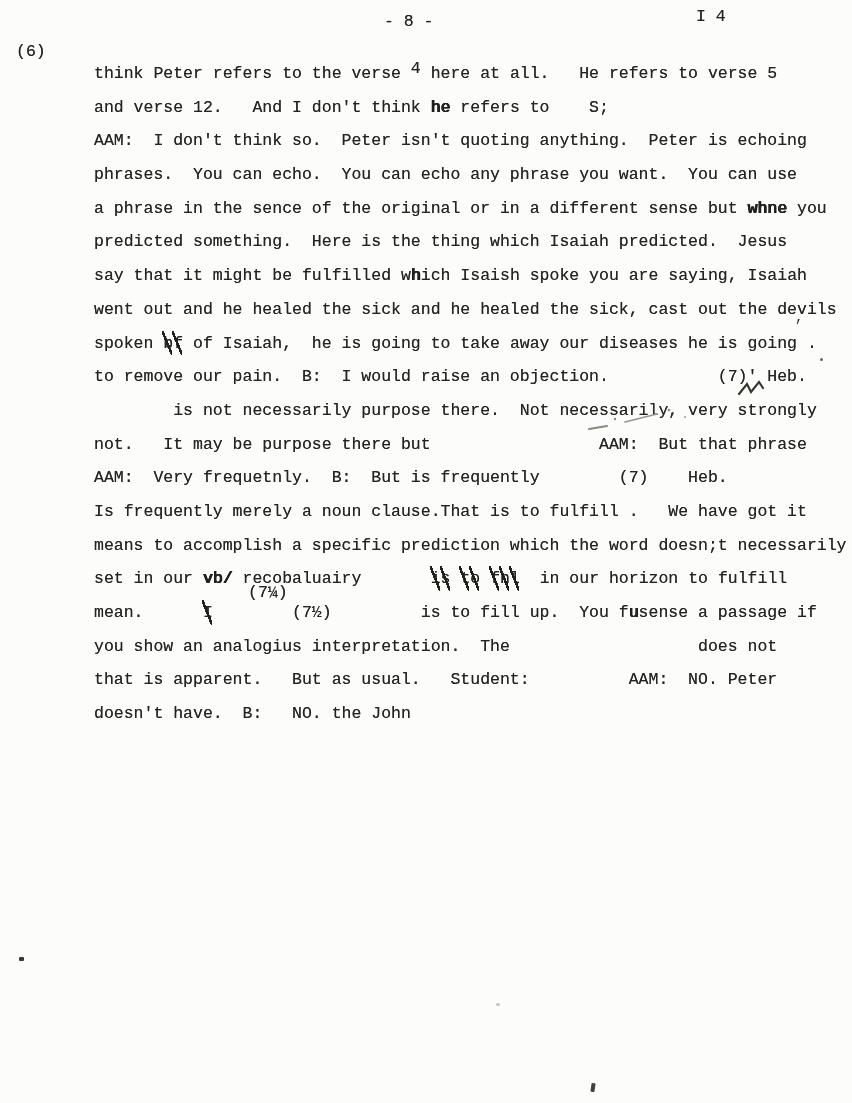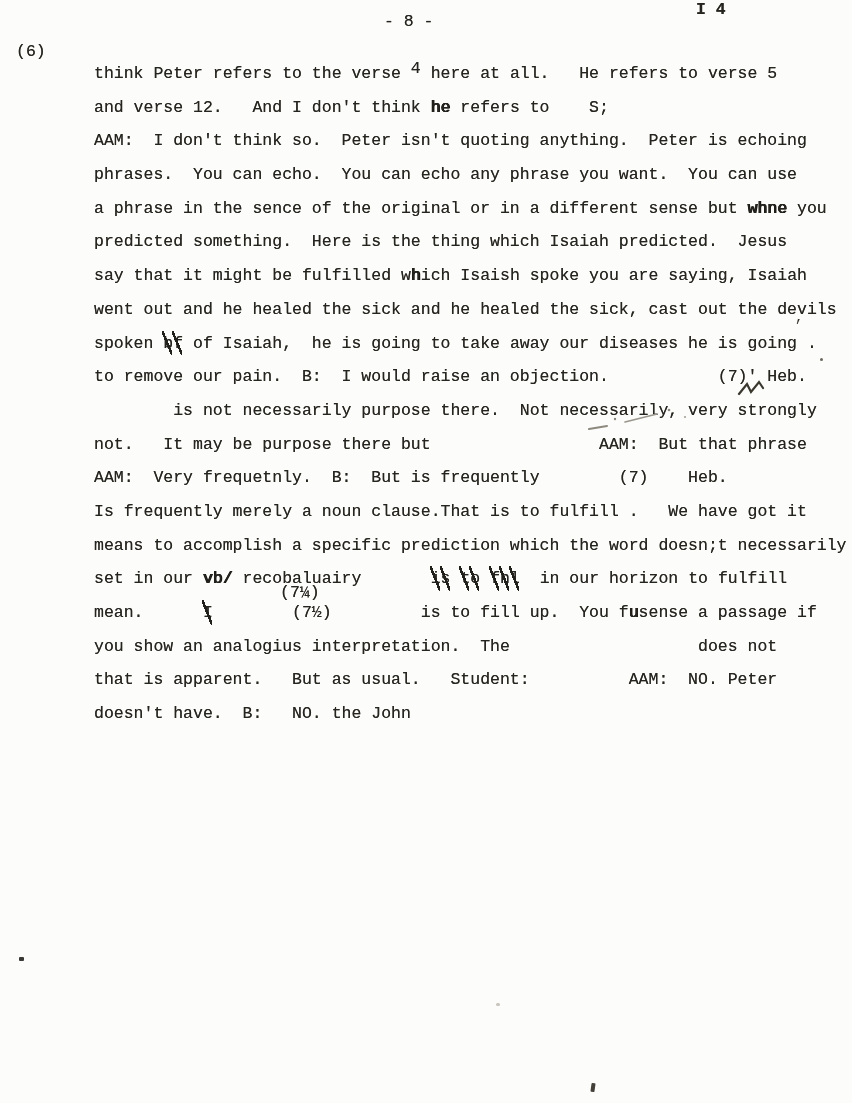--- a/index.html
+++ b/index.html
@@ -11,25 +11,25 @@
     overflow:hidden;
     font-family:"Liberation Mono","DejaVu Sans Mono",monospace;
     color:#26241f;
   }
   .typed{
     font-size:16.5px;
     text-shadow:0 0 0.5px rgba(20,18,14,0.65);
     letter-spacing:0;
   }
   .header-page-number{position:absolute;left:384px;top:12px;}
-  .header-corner{position:absolute;left:696px;top:0;font-weight:bold;}
+  .header-corner{position:absolute;left:696px;top:7px;}
   .margin-note{position:absolute;left:16px;top:42px;}
   .doc-body{position:absolute;left:62px;top:57px;width:788px;margin-left:32px;}
   .line{height:33.7px;line-height:33.7px;white-space:pre;}
-  .interline{position:absolute;left:186px;top:528px;height:auto;line-height:1;}
+  .interline{position:absolute;left:154px;top:528px;height:auto;line-height:1;}
   .ovr{text-shadow:0.8px 0 #15130f,-0.3px 0 #15130f,0 0 0.5px rgba(20,18,14,0.7);}
   .sup{position:relative;top:-5px;}
   .xc{position:relative;display:inline-block;}
   .xc:not(.sp)::after{
     content:"";position:absolute;left:-1px;top:12%;width:100%;height:74%;
     background:linear-gradient(to top right,transparent 44%,#22201b 44%,#22201b 58%,transparent 58%);
   }
   
   .mark{position:absolute;}
   .scribble-dark{left:737px;top:380px;width:28px;height:18px;}

